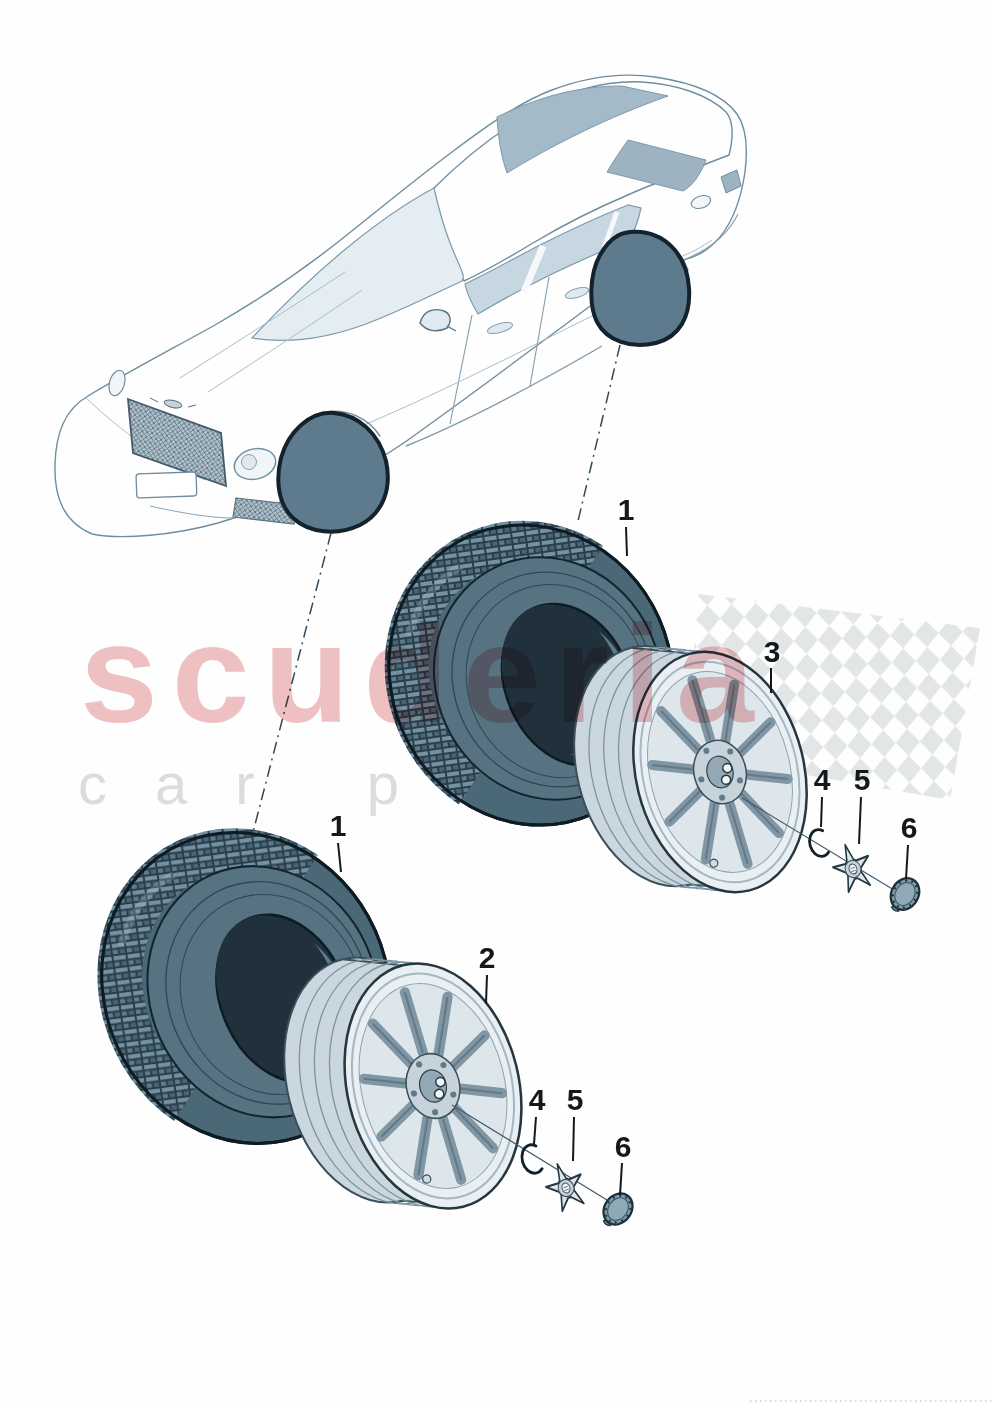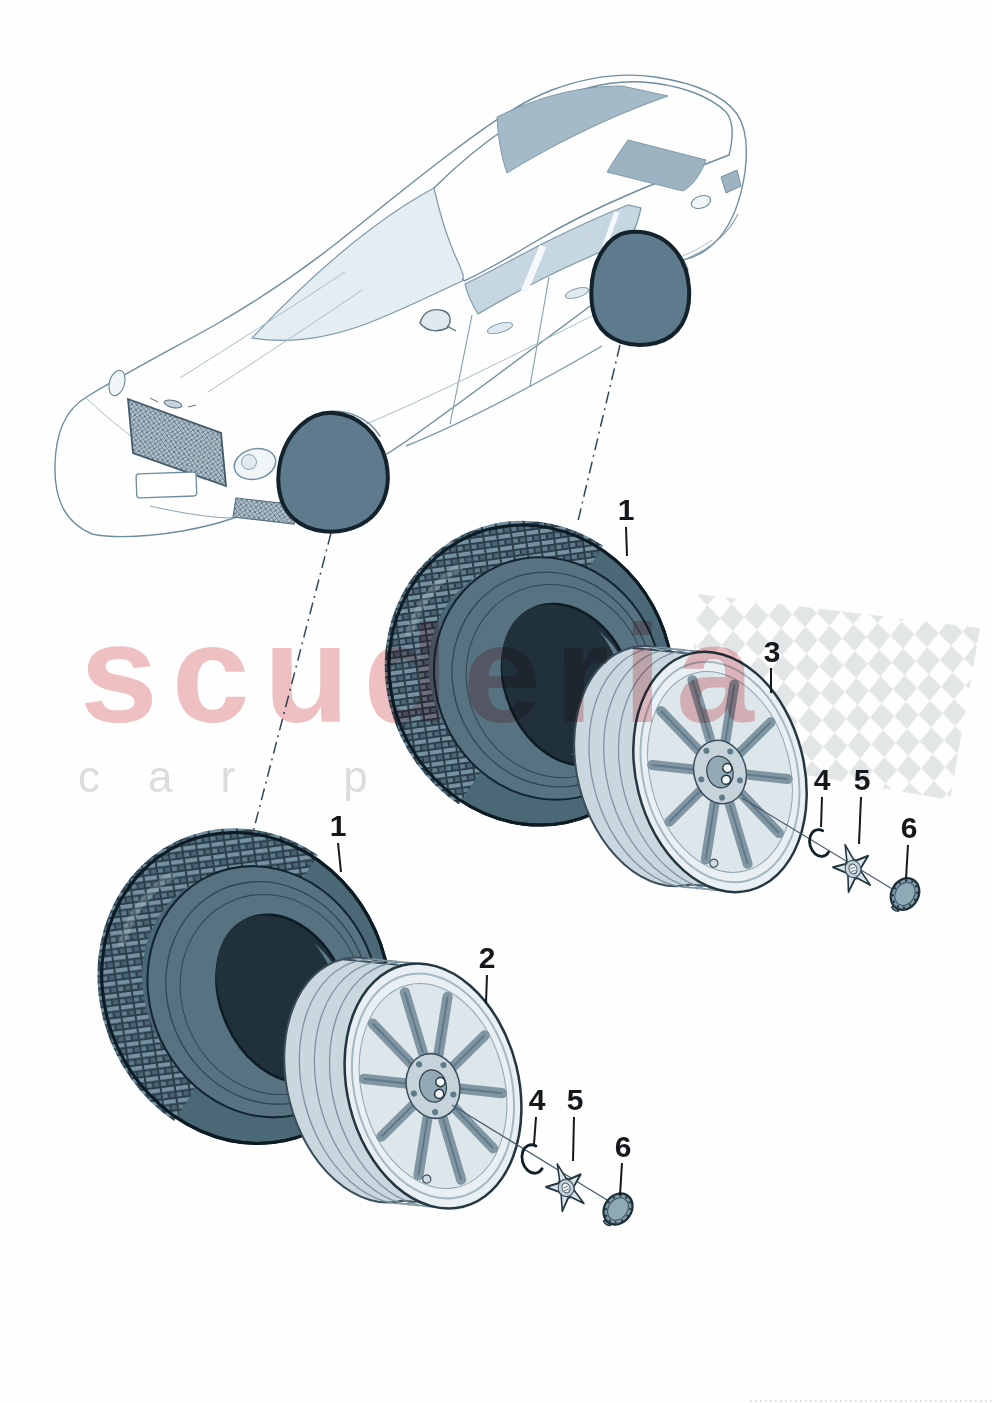--- a/index.html
+++ b/index.html
@@ -1,19 +1,19 @@
 <!DOCTYPE html>
 <html><head>
 <meta charset="utf-8">
 <style>
   html,body{margin:0;padding:0;background:#ffffff;}
   .canvas{position:relative;width:992px;height:1403px;background:#fdfefd;overflow:hidden;
           font-family:"Liberation Sans",sans-serif;}
   .wm{position:absolute;white-space:pre;pointer-events:none;line-height:1;}
-  .wm-sub{left:78px;top:755px;font-size:44px;font-weight:500;letter-spacing:48px;color:#dcdcdc;z-index:0;}
+  .wm-sub{left:78px;top:755px;font-size:58px;font-weight:500;letter-spacing:48px;color:#dcdcdc;z-index:0;}
   .wm-brand{left:80px;top:604px;font-size:140px;font-weight:bold;letter-spacing:14px;
             color:rgba(208,62,70,0.32);mix-blend-mode:multiply;z-index:3;}
   svg.art{position:absolute;left:0;top:0;z-index:1;}
   .callout{font-family:"Liberation Sans",sans-serif;font-size:30px;font-weight:bold;fill:#15181b;}
   .leader{stroke:#15181b;stroke-width:2;}
   .axis{stroke:#44596a;stroke-width:1.2;}
   .dashlead{stroke:#31485a;stroke-width:1.5;fill:none;stroke-dasharray:12 5 2 5;}
   .carline{stroke:#6f8da0;fill:none;stroke-width:1.4;stroke-linejoin:round;stroke-linecap:round;}
 </style>
 </head>

